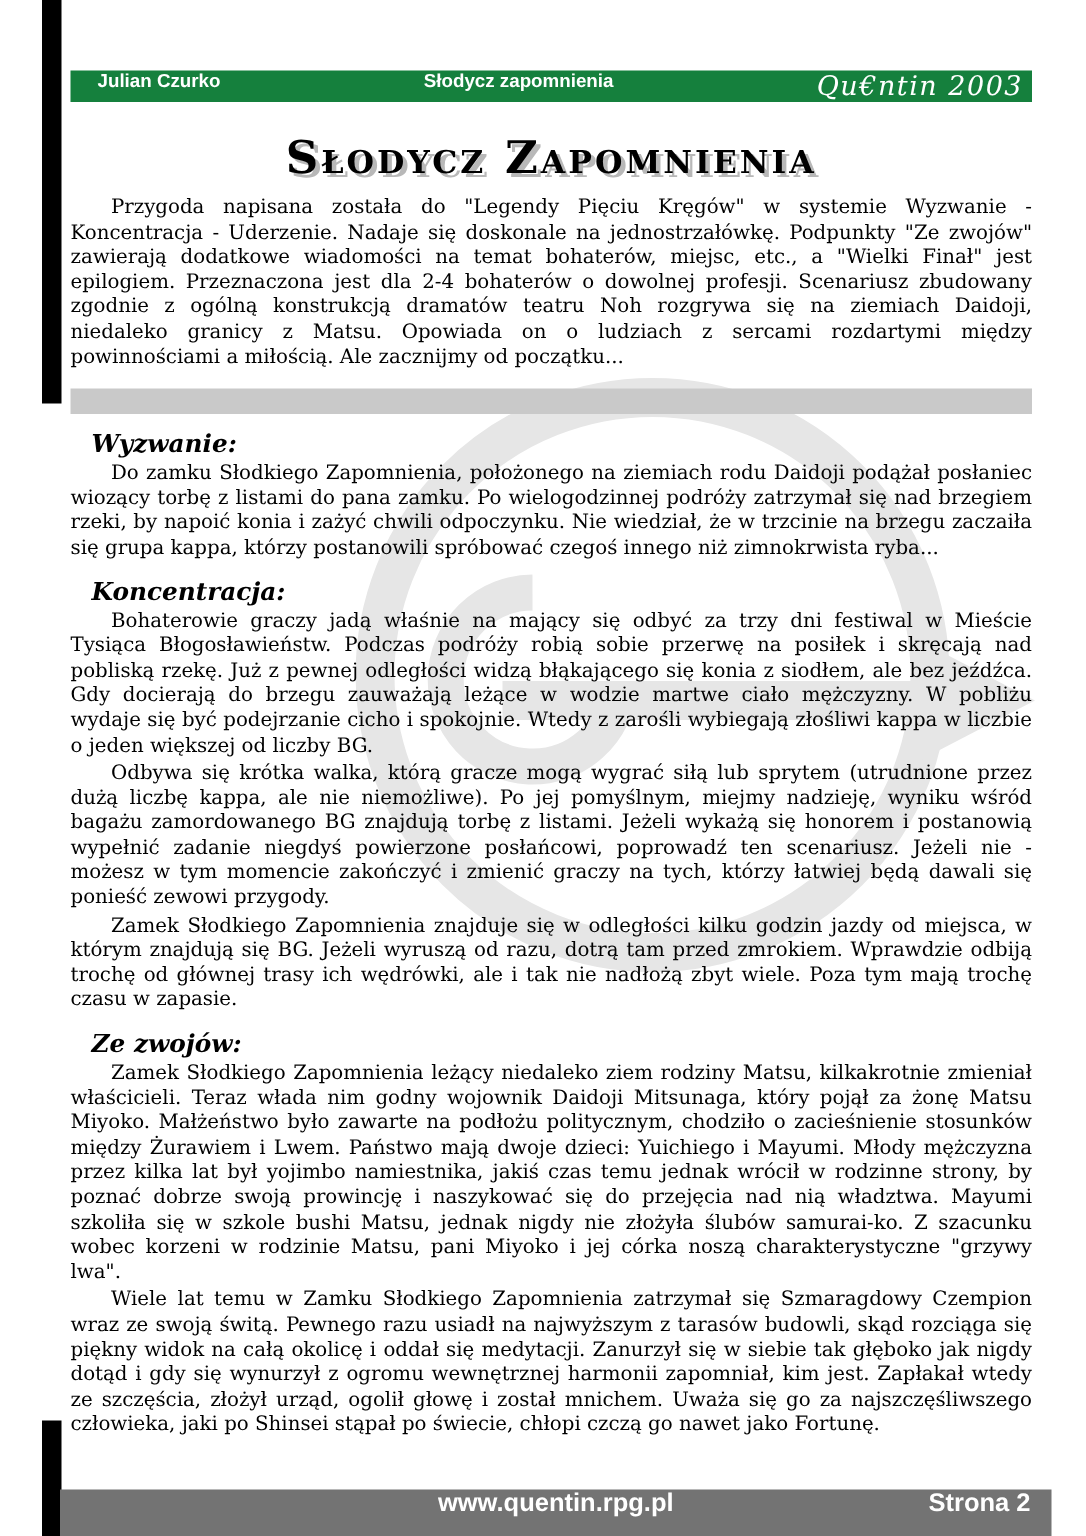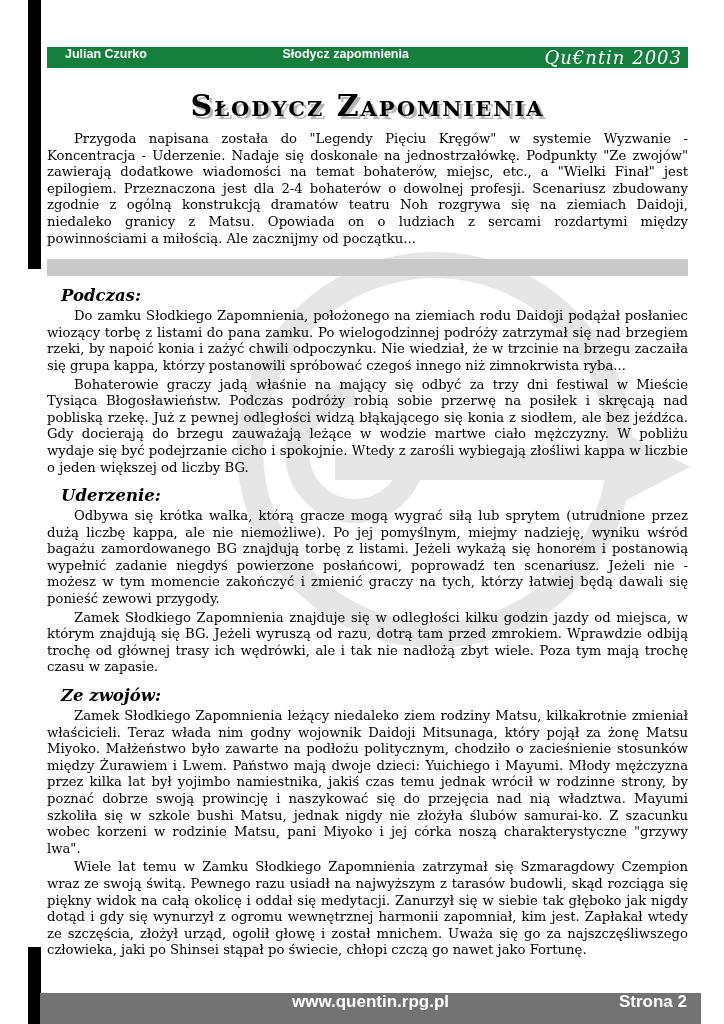--- a/index.html
+++ b/index.html
@@ -66,30 +66,30 @@
   </div>
 
   <div class="content">
     <h1 class="title">Słodycz Zapomnienia</h1>
 
     <p class="para">Przygoda napisana została do "Legendy Pięciu Kręgów" w systemie Wyzwanie - Koncentracja - Uderzenie. Nadaje się doskonale na jednostrzałówkę. Podpunkty "Ze zwojów" zawierają dodatkowe wiadomości na temat bohaterów, miejsc, etc., a "Wielki Finał" jest epilogiem. Przeznaczona jest dla 2-4 bohaterów o dowolnej profesji. Scenariusz zbudowany zgodnie z ogólną konstrukcją dramatów teatru Noh rozgrywa się na ziemiach Daidoji, niedaleko granicy z Matsu. Opowiada on o ludziach z sercami rozdartymi między powinnościami a miłością. Ale zacznijmy od początku...</p>
 
     <div class="divider"></div>
 
     <section>
-      <h2 class="sec-h">Podczas:</h2>
+      <h2 class="sec-h">Wyzwanie:</h2>
       <p class="para">Do zamku Słodkiego Zapomnienia, położonego na ziemiach rodu Daidoji podążał posłaniec wiozący torbę z listami do pana zamku. Po wielogodzinnej podróży zatrzymał się nad brzegiem rzeki, by napoić konia i zażyć chwili odpoczynku. Nie wiedział, że w trzcinie na brzegu zaczaiła się grupa kappa, którzy postanowili spróbować czegoś innego niż zimnokrwista ryba...</p>
     </section>
 
     <section>
+      <h2 class="sec-h">Koncentracja:</h2>
       <p class="para">Bohaterowie graczy jadą właśnie na mający się odbyć za trzy dni festiwal w Mieście Tysiąca Błogosławieństw. Podczas podróży robią sobie przerwę na posiłek i skręcają nad pobliską rzekę. Już z pewnej odległości widzą błąkającego się konia z siodłem, ale bez jeźdźca. Gdy docierają do brzegu zauważają leżące w wodzie martwe ciało mężczyzny. W pobliżu wydaje się być podejrzanie cicho i spokojnie. Wtedy z zarośli wybiegają złośliwi kappa w liczbie o jeden większej od liczby BG.</p>
     </section>
 
     <section>
-      <h2 class="sec-h">Uderzenie:</h2>
       <p class="para">Odbywa się krótka walka, którą gracze mogą wygrać siłą lub sprytem (utrudnione przez dużą liczbę kappa, ale nie niemożliwe). Po jej pomyślnym, miejmy nadzieję, wyniku wśród bagażu zamordowanego BG znajdują torbę z listami. Jeżeli wykażą się honorem i postanowią wypełnić zadanie niegdyś powierzone posłańcowi, poprowadź ten scenariusz. Jeżeli nie - możesz w tym momencie zakończyć i zmienić graczy na tych, którzy łatwiej będą dawali się ponieść zewowi przygody.</p>
       <p class="para">Zamek Słodkiego Zapomnienia znajduje się w odległości kilku godzin jazdy od miejsca, w którym znajdują się BG. Jeżeli wyruszą od razu, dotrą tam przed zmrokiem. Wprawdzie odbiją trochę od głównej trasy ich wędrówki, ale i tak nie nadłożą zbyt wiele. Poza tym mają trochę czasu w zapasie.</p>
     </section>
 
     <section>
       <h2 class="sec-h">Ze zwojów:</h2>
       <p class="para">Zamek Słodkiego Zapomnienia leżący niedaleko ziem rodziny Matsu, kilkakrotnie zmieniał właścicieli. Teraz włada nim godny wojownik Daidoji Mitsunaga, który pojął za żonę Matsu Miyoko. Małżeństwo było zawarte na podłożu politycznym, chodziło o zacieśnienie stosunków między Żurawiem i Lwem. Państwo mają dwoje dzieci: Yuichiego i Mayumi. Młody mężczyzna przez kilka lat był yojimbo namiestnika, jakiś czas temu jednak wrócił w rodzinne strony, by poznać dobrze swoją prowincję i naszykować się do przejęcia nad nią władztwa. Mayumi szkoliła się w szkole bushi Matsu, jednak nigdy nie złożyła ślubów samurai-ko. Z szacunku wobec korzeni w rodzinie Matsu, pani Miyoko i jej córka noszą charakterystyczne "grzywy lwa".</p>
       <p class="para">Wiele lat temu w Zamku Słodkiego Zapomnienia zatrzymał się Szmaragdowy Czempion wraz ze swoją świtą. Pewnego razu usiadł na najwyższym z tarasów budowli, skąd rozciąga się piękny widok na całą okolicę i oddał się medytacji. Zanurzył się w siebie tak głęboko jak nigdy dotąd i gdy się wynurzył z ogromu wewnętrznej harmonii zapomniał, kim jest. Zapłakał wtedy ze szczęścia, złożył urząd, ogolił głowę i został mnichem. Uważa się go za najszczęśliwszego człowieka, jaki po Shinsei stąpał po świecie, chłopi czczą go nawet jako Fortunę.</p>
     </section>
   </div>

